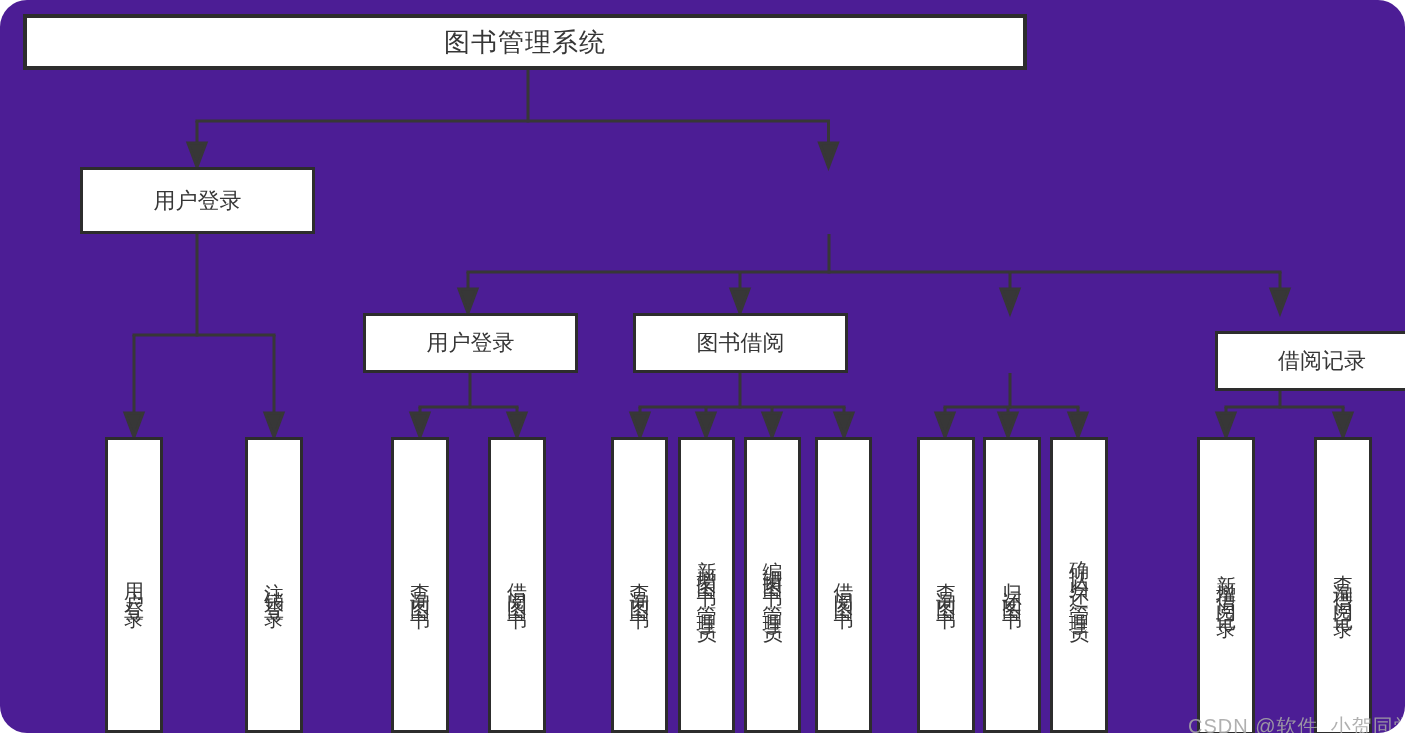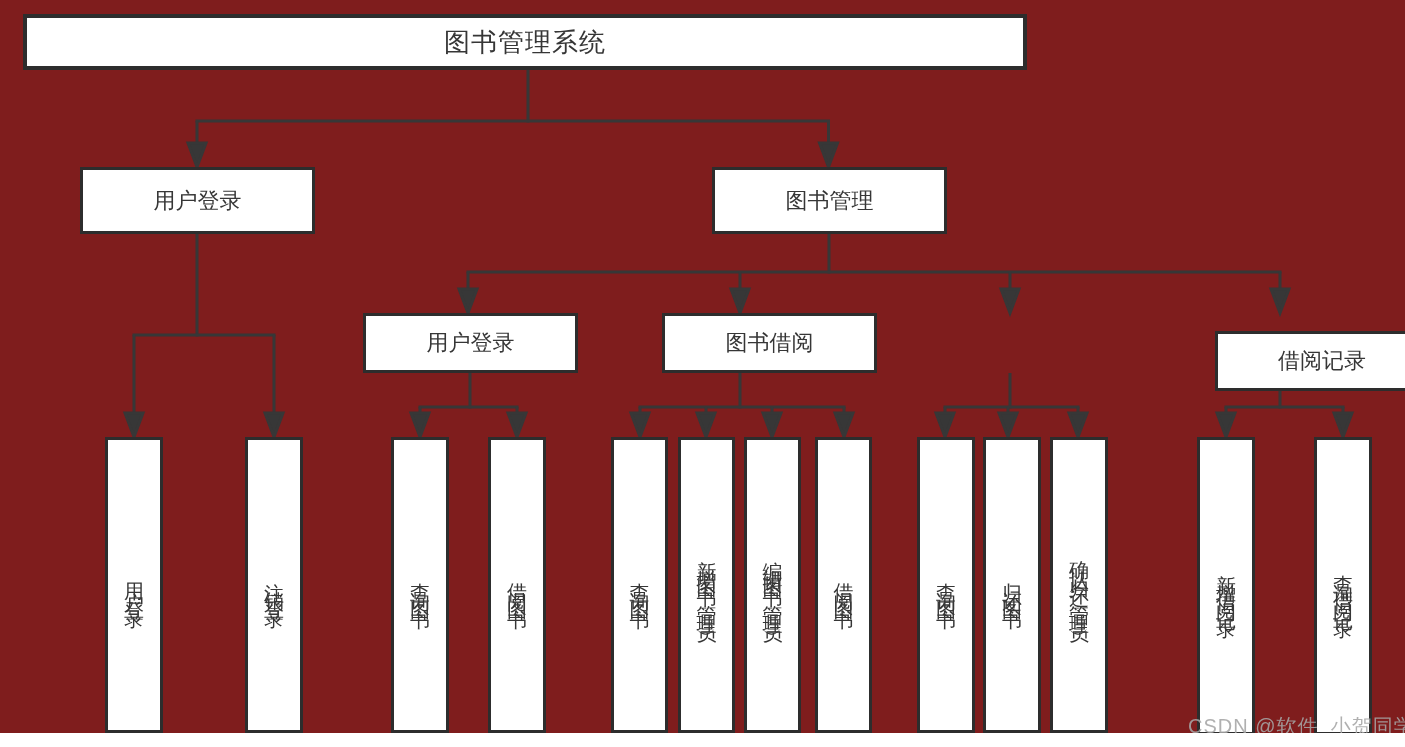--- a/index.html
+++ b/index.html
@@ -1,17 +1,17 @@
 <!DOCTYPE html>
 <html><head>
 <meta charset="utf-8">
 <style>
   html,body{margin:0;padding:0;background:#fff;}
   body{font-family:"Liberation Sans","DejaVu Sans",sans-serif;}
-  #stage{position:relative;width:1405px;height:733px;background:#7f1d1d;overflow:hidden;}
+  #stage{position:relative;width:1405px;height:733px;background:#4c1d95;overflow:hidden;border-radius:27px;}
   #wires{position:absolute;left:0;top:0;z-index:0;}
   .box{
     position:absolute;
     box-sizing:border-box;
     background:#fff;
     border:3px solid #2d2d2d;
     display:flex;
     align-items:center;
     justify-content:center;
     color:#363636;
@@ -104,24 +104,23 @@
       <line x1="1226" y1="407" x2="1226" y2="418"></line>
       <polygon points="1217,413 1235,413 1226,437"></polygon>
       <line x1="1343" y1="407" x2="1343" y2="418"></line>
       <polygon points="1334,413 1352,413 1343,437"></polygon>
     </g>
   </svg>
 
   <div class="box root" style="left:23px;top:14px;width:1004px;height:56px;">图书管理系统</div>
 
   <div class="box" style="left:80px;top:167px;width:235px;height:67px;">用户登录</div>
-  <div class="box" style="left:712px;top:167px;width:235px;height:67px;">图书管理</div>
 
   <div class="box" style="left:363px;top:313px;width:215px;height:60px;">用户登录</div>
-  <div class="box" style="left:633px;top:313px;width:215px;height:60px;margin-left:29px;">图书借阅</div>
+  <div class="box" style="left:633px;top:313px;width:215px;height:60px;">图书借阅</div>
   <div class="box" style="left:1173px;top:331px;width:214px;height:60px;margin-left:42px;">借阅记录</div>
 
   <div class="box vbox" style="left:105px;top:437px;width:58px;height:296px;">
     <span>用户登录</span>
     </div>
   <div class="box vbox" style="left:245px;top:437px;width:58px;height:296px;">
     <span>注销登录</span>
     </div>
 
   <div class="box vbox" style="left:391px;top:437px;width:58px;height:296px;">

